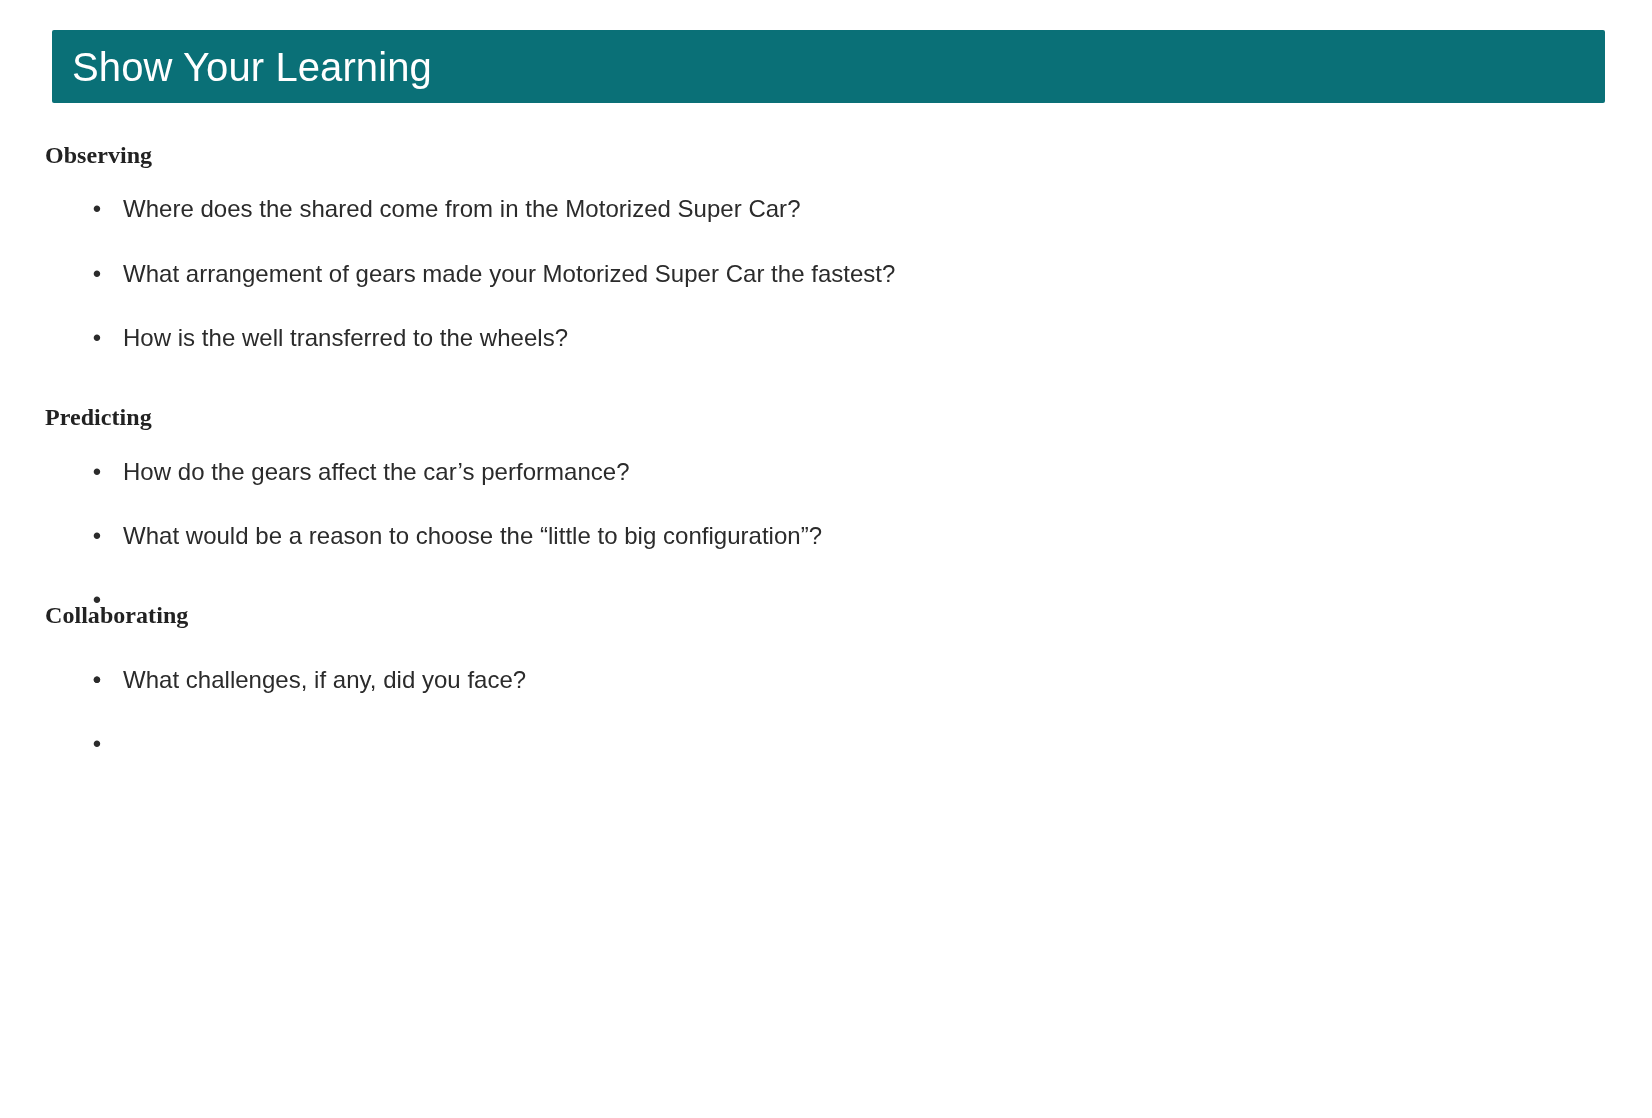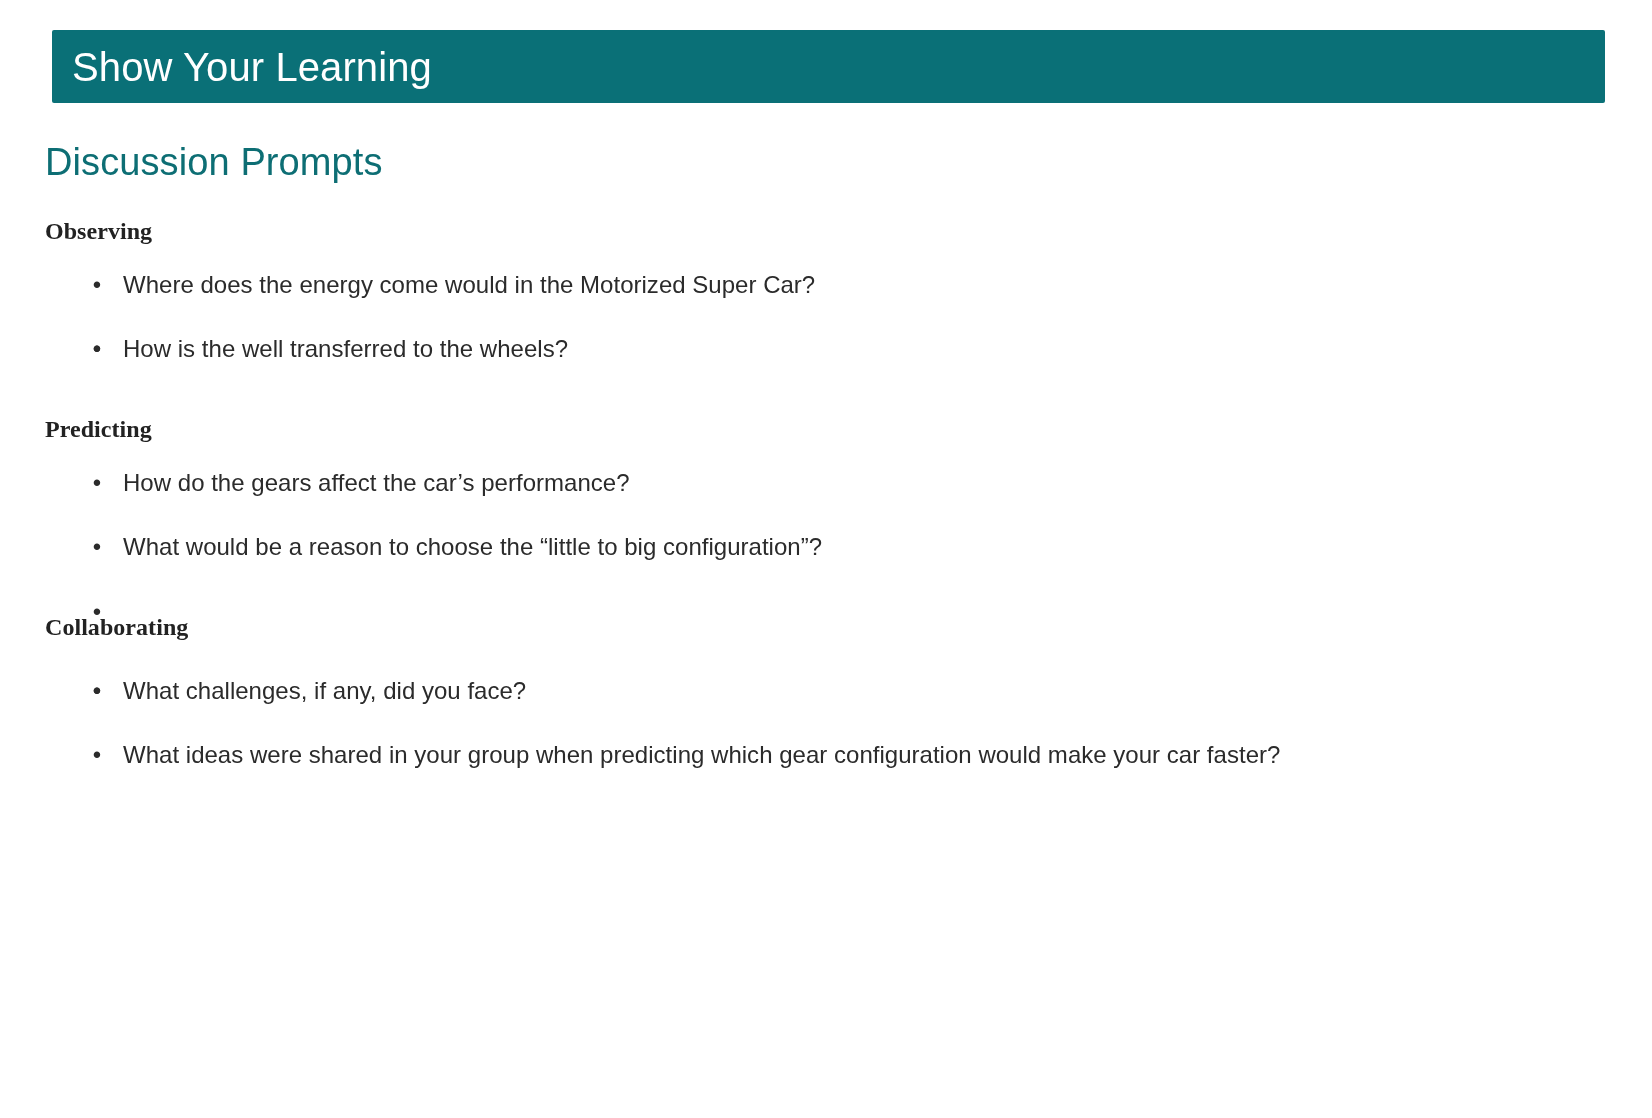--- a/index.html
+++ b/index.html
@@ -115,31 +115,31 @@
 <body>
 
 <div class="page">
 
   <div class="banner">
     <div class="banner-title">Show Your Learning</div>
   </div>
 
   <div class="content">
 
-    <h2 class="section-title">Discussion Prompts</h2>
 
     <div class="group">
       <div class="group-heading">Observing</div>
       <ul class="bullets">
         <li class="bullet-item">
           <span class="bullet-marker">•</span>
-          <span>Where does the energy come would in the Motorized Super Car?</span>
+          <span>Where does the shared come from in the Motorized Super Car?</span>
         </li>
         <li class="bullet-item">
           <span class="bullet-marker">•</span>
+          <span>What arrangement of gears made your Motorized Super Car the fastest?</span>
         </li>
         <li class="bullet-item">
           <span class="bullet-marker">•</span>
           <span>How is the well transferred to the wheels?</span>
         </li>
       </ul>
     </div>
 
     <div class="group">
       <div class="group-heading">Predicting</div>
@@ -163,19 +163,18 @@
       <ul class="bullets">
         <li class="bullet-item">
           <span class="bullet-marker">•</span>
         </li>
         <li class="bullet-item">
           <span class="bullet-marker">•</span>
           <span>What challenges, if any, did you face?</span>
         </li>
         <li class="bullet-item">
           <span class="bullet-marker">•</span>
-          <span>What ideas were shared in your group when predicting which gear configuration would make your car faster?</span>
         </li>
       </ul>
     </div>
 
   </div>
 </div>
 
 </body></html>

